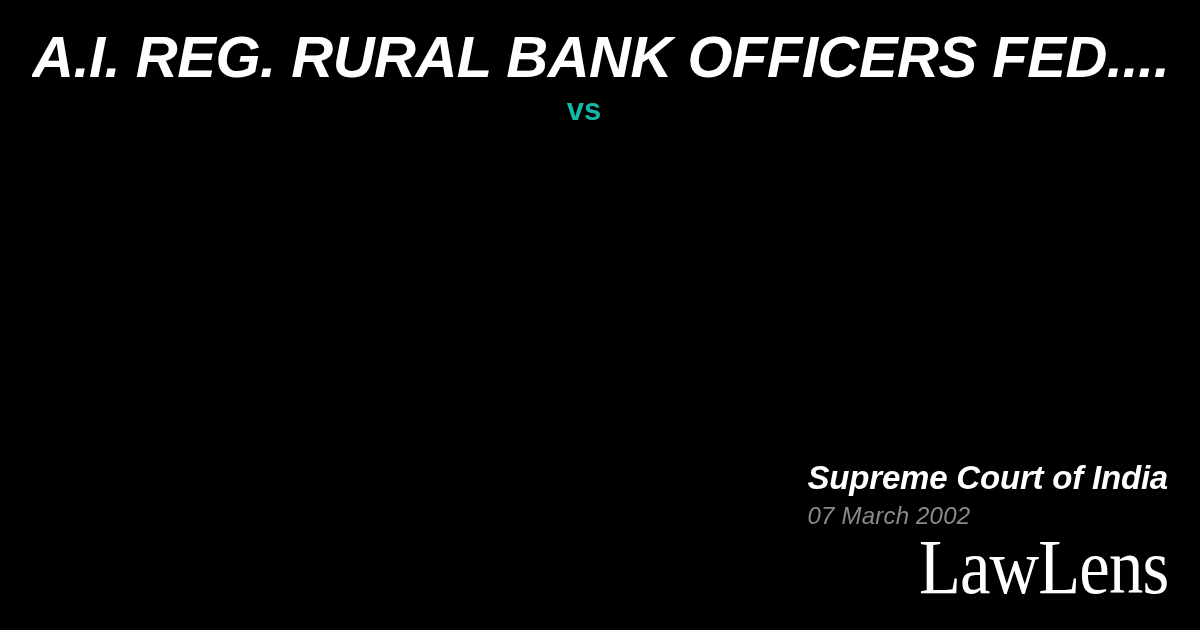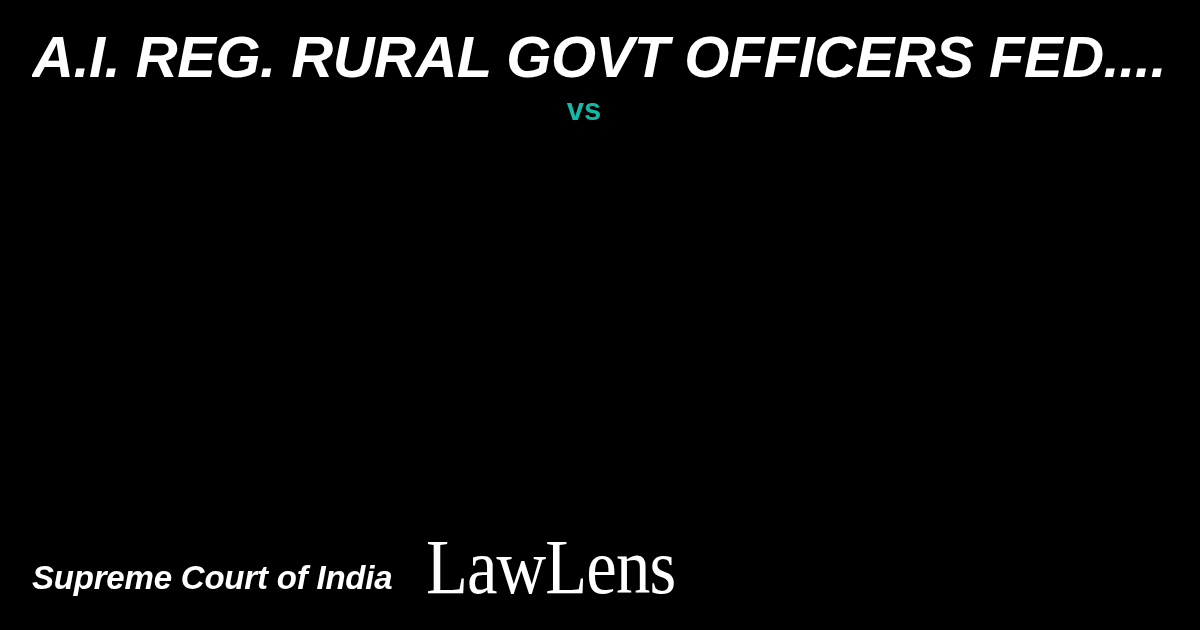--- a/index.html
+++ b/index.html
@@ -65,20 +65,22 @@
   }
 
   
   .footer {
     position: absolute;
     left: 32px;
     right: 32px;
     bottom: 30px;
     display: flex;
     align-items: flex-end;
+    justify-content: space-between;
+    flex-direction: column;
   }
 
   .footer-meta {
     display: flex;
     flex-direction: column;
     gap: 6px;
     padding-bottom: 4px;
   }
 
   .court-name {
@@ -116,32 +118,33 @@
     transform-origin: right bottom;
   }
 </style>
 </head>
 <body>
 
 <div class="card">
 
   <div class="case-block">
 
-    <div class="party-line">A.I. REG. RURAL GOVT OFFICERS FED....</div>
+    <div class="party-line">A.I. REG. RURAL BANK OFFICERS FED....</div>
 
     <div class="vs-row">
       <span class="vs-label">vs</span>
     </div>
 
 
   </div>
 
   <div class="footer">
 
     <div class="footer-meta">
       <div class="court-name">Supreme Court of India</div>
+      <div class="case-date">07 March 2002</div>
     </div>
 
     <div class="brand">LawLens</div>
 
   </div>
 
 </div>
 
 </body></html>

